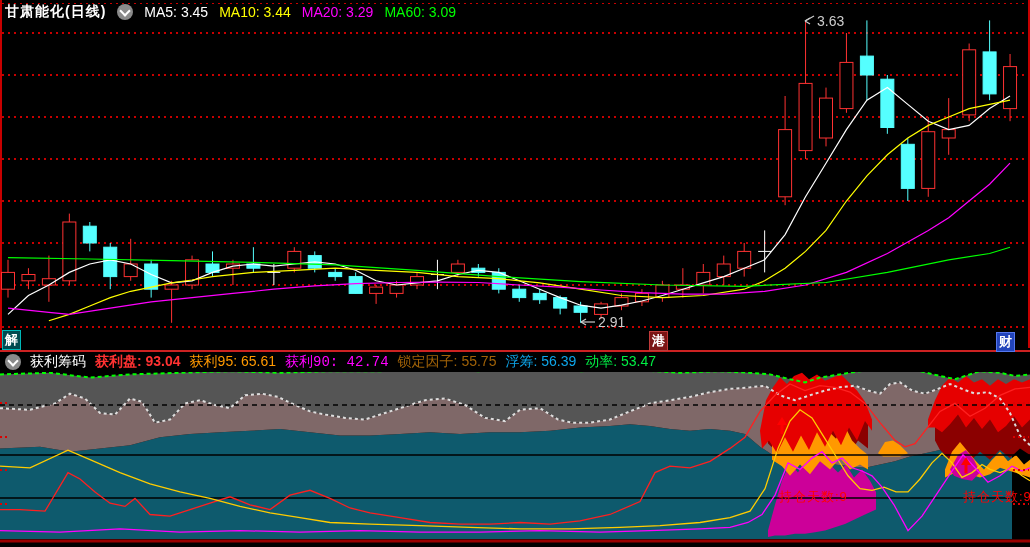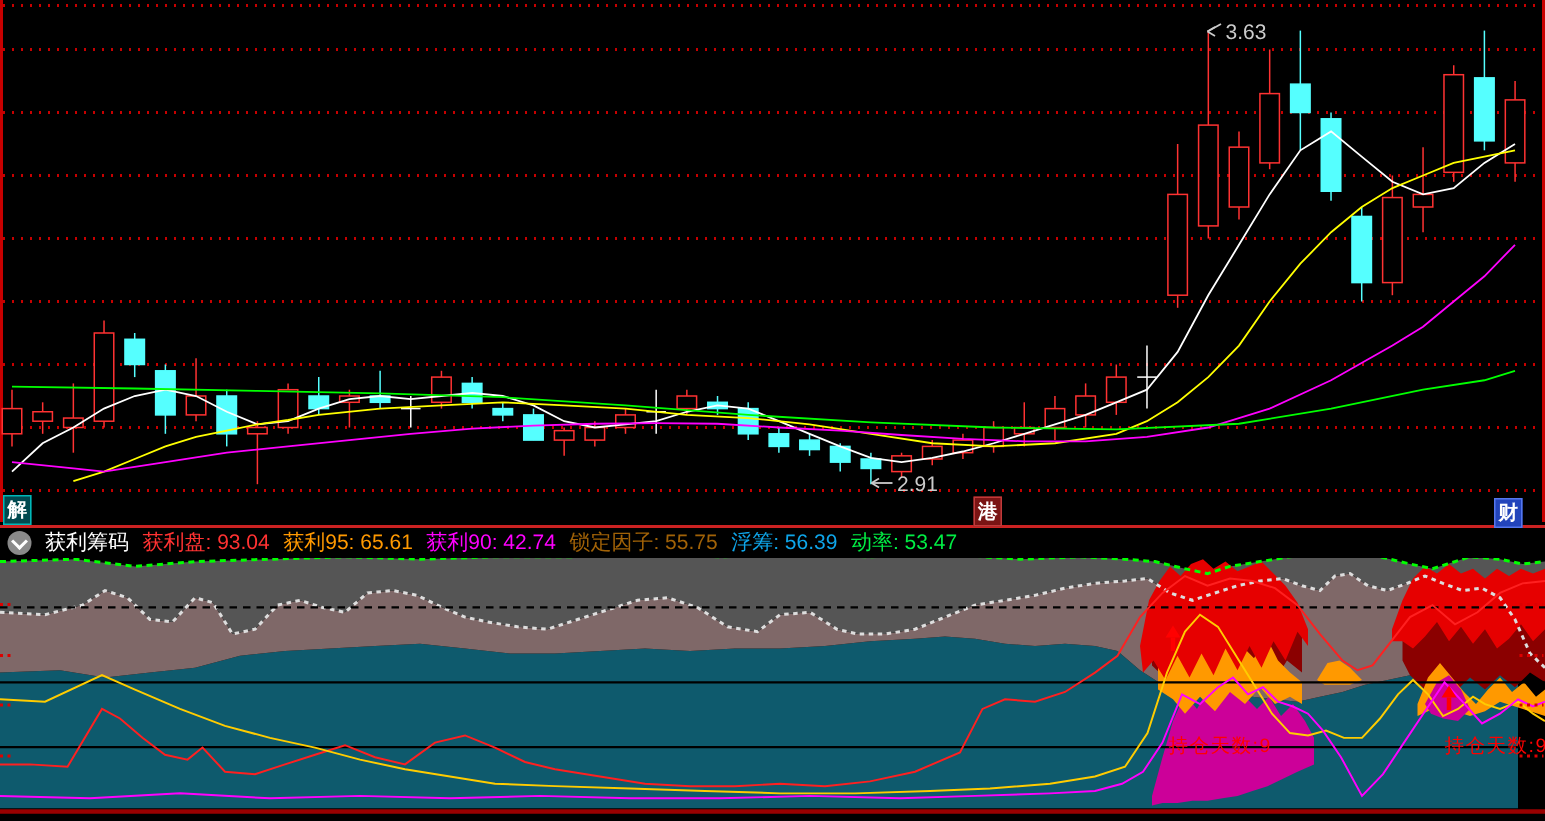--- a/index.html
+++ b/index.html
@@ -148,31 +148,41 @@
         <polyline points="8.0,257.7 89.8,259.0 171.6,260.6 253.4,262.3 335.2,264.8 417.0,270.3 498.8,276.6 580.6,281.6 662.4,285.0 744.2,286.3 826.0,282.5 887.4,272.4 948.7,259.8 989.6,253.5 1010.0,247.2" fill="none" stroke="#00ff00" stroke-width="1.2"></polyline>
         <line x1="805" y1="21" x2="814" y2="16" stroke="#cccccc" stroke-width="1.2"></line>
         <line x1="805" y1="21" x2="810" y2="18" stroke="#cccccc" stroke-width="1.2"></line>
         <line x1="805" y1="21" x2="810" y2="24" stroke="#cccccc" stroke-width="1.2"></line>
         <text x="817" y="26" fill="#cccccc" font-size="14" font-family="Liberation Sans, DejaVu Sans, sans-serif">3.63</text>
         <line x1="581" y1="322" x2="595" y2="322" stroke="#cccccc" stroke-width="1.2"></line>
         <line x1="581" y1="322" x2="586" y2="319" stroke="#cccccc" stroke-width="1.2"></line>
         <line x1="581" y1="322" x2="586" y2="325" stroke="#cccccc" stroke-width="1.2"></line>
         <text x="598" y="327" fill="#cccccc" font-size="14" font-family="Liberation Sans, DejaVu Sans, sans-serif">2.91</text>
       </svg>
+    <div class="main-header">
+      <span class="title">甘肃能化(日线)</span>
+      <span class="chev-circle">
+          <span class="chev"></span>
+        </span>
+      <span class="ma" style="color: rgb(255, 255, 255);">MA5: 3.45</span>
+      <span class="ma" style="color: rgb(255, 255, 0);">MA10: 3.44</span>
+      <span class="ma" style="color: rgb(255, 0, 255);">MA20: 3.29</span>
+      <span class="ma" style="color: rgb(0, 255, 0);">MA60: 3.09</span>
+    </div>
   </div>
 
   <div class="sub-chart">
     <div class="sub-header">
       <span class="chev-circle">
           <span class="chev"></span>
         </span>
       <span class="ind-name">获利筹码</span>
-      <span class="stat" style="color: rgb(255, 50, 50);">获利盘: 93.04</span>
+      <span class="stat" style="color: rgb(255, 50, 50); font-weight: bold;">获利盘: 93.04</span>
       <span class="stat" style="color: rgb(255, 153, 0);">获利95: 65.61</span>
-      <span class="stat" style="color: rgb(255, 0, 255);">获利90: 42.74</span>
+      <span class="stat" style="color: rgb(255, 0, 255); font-family: Liberation Mono, monospace;">获利90: 42.74</span>
       <span class="stat" style="color: #a16207;">锁定因子: 55.75</span>
       <span class="stat" style="color: #0ea5e9;">浮筹: 56.39</span>
       <span class="stat" style="color: rgb(0, 238, 68);">动率: 53.47</span>
     </div>
     <svg id="sub-svg" width="1030" height="175">
         <polygon points="0.0,76.4 40.0,74.8 70.0,79.7 100.0,76.4 130.0,73.2 160.0,65.2 190.0,62.0 220.0,60.3 250.0,58.7 280.0,57.1 310.0,60.3 340.0,63.6 370.0,63.6 400.0,62.0 430.0,60.3 460.0,62.0 490.0,60.3 520.0,60.3 550.0,58.7 580.0,55.5 610.0,53.9 630.0,52.3 650.0,53.9 670.0,57.1 690.0,58.7 710.0,57.1 730.0,58.7 745.0,62.0 760.0,74.8 775.0,84.5 790.0,87.7 805.0,89.3 820.0,90.9 835.0,92.5 850.0,94.2 865.0,95.8 880.0,92.5 895.0,89.3 910.0,84.5 925.0,81.3 940.0,78.1 955.0,74.8 970.0,76.4 985.0,78.1 1000.0,76.4 1012.0,74.8 1012.0,166.9 0.0,166.9" fill="#0e5a6d"></polygon>
         <polygon points="0.0,36.2 30.0,37.8 55.0,31.4 70.0,21.7 85.0,26.5 100.0,41.0 115.0,42.6 130.0,26.5 142.0,29.8 155.0,50.7 170.0,47.5 185.0,31.4 200.0,28.2 215.0,33.0 230.0,36.2 245.0,23.3 262.0,21.7 278.0,24.9 295.0,33.0 310.0,39.4 325.0,42.6 345.0,45.9 365.0,47.5 385.0,41.0 405.0,34.6 425.0,28.2 445.0,26.5 465.0,33.0 485.0,45.9 505.0,49.1 520.0,37.8 540.0,36.2 558.0,47.5 572.0,50.7 590.0,50.7 610.0,47.5 630.0,39.4 650.0,31.4 670.0,28.2 690.0,24.9 710.0,20.1 730.0,16.9 750.0,15.3 765.0,13.7 780.0,23.3 795.0,28.2 810.0,23.3 825.0,18.5 840.0,15.3 855.0,13.7 868.0,18.5 880.0,21.7 890.0,12.0 900.0,10.4 912.0,18.5 925.0,21.7 938.0,16.9 950.0,12.0 962.0,16.9 975.0,21.7 988.0,20.1 1000.0,26.5 1010.0,41.0 1020.0,63.6 1030.0,73.2 1030.0,74.8 1012.0,74.8 1000.0,76.4 985.0,78.1 970.0,76.4 955.0,74.8 940.0,78.1 925.0,81.3 910.0,84.5 895.0,89.3 880.0,92.5 865.0,95.8 850.0,94.2 835.0,92.5 820.0,90.9 805.0,89.3 790.0,87.7 775.0,84.5 760.0,74.8 745.0,62.0 730.0,58.7 710.0,57.1 690.0,58.7 670.0,57.1 650.0,53.9 630.0,52.3 610.0,53.9 580.0,55.5 550.0,58.7 520.0,60.3 490.0,60.3 460.0,62.0 430.0,60.3 400.0,62.0 370.0,63.6 340.0,63.6 310.0,60.3 280.0,57.1 250.0,58.7 220.0,60.3 190.0,62.0 160.0,65.2 130.0,73.2 100.0,76.4 70.0,79.7 40.0,74.8 0.0,76.4" fill="#7f6868"></polygon>
         <polygon points="0.0,2.4 50.0,0.8 90.0,5.6 130.0,2.4 180.0,0.8 230.0,-0.8 280.0,0.8 330.0,-0.8 380.0,-0.8 430.0,-2.4 480.0,-0.8 530.0,-2.4 580.0,-0.8 630.0,-2.4 680.0,0.8 720.0,-0.8 750.0,0.8 770.0,2.4 790.0,7.2 805.0,10.4 820.0,5.6 840.0,2.4 860.0,-0.8 880.0,-2.4 900.0,-2.4 920.0,-0.8 940.0,4.0 955.0,7.2 965.0,4.0 980.0,-0.8 1000.0,0.8 1015.0,4.0 1030.0,2.4 1030.0,73.2 1020.0,63.6 1010.0,41.0 1000.0,26.5 988.0,20.1 975.0,21.7 962.0,16.9 950.0,12.0 938.0,16.9 925.0,21.7 912.0,18.5 900.0,10.4 890.0,12.0 880.0,21.7 868.0,18.5 855.0,13.7 840.0,15.3 825.0,18.5 810.0,23.3 795.0,28.2 780.0,23.3 765.0,13.7 750.0,15.3 730.0,16.9 710.0,20.1 690.0,24.9 670.0,28.2 650.0,31.4 630.0,39.4 610.0,47.5 590.0,50.7 572.0,50.7 558.0,47.5 540.0,36.2 520.0,37.8 505.0,49.1 485.0,45.9 465.0,33.0 445.0,26.5 425.0,28.2 405.0,34.6 385.0,41.0 365.0,47.5 345.0,45.9 325.0,42.6 310.0,39.4 295.0,33.0 278.0,24.9 262.0,21.7 245.0,23.3 230.0,36.2 215.0,33.0 200.0,28.2 185.0,31.4 170.0,47.5 155.0,50.7 142.0,29.8 130.0,26.5 115.0,42.6 100.0,41.0 85.0,26.5 70.0,21.7 55.0,31.4 30.0,37.8 0.0,36.2" fill="#555555"></polygon>
         <polygon points="768.0,158.6 775.0,132.8 782.0,108.7 790.0,90.9 798.0,100.6 806.0,86.1 814.0,95.8 822.0,82.9 830.0,92.5 838.0,100.6 846.0,92.5 854.0,105.4 862.0,97.4 870.0,108.7 876.0,119.9 876.0,137.6 865.0,142.5 855.0,147.3 845.0,152.1 835.0,155.3 825.0,158.6 815.0,160.2 805.0,161.8 795.0,161.8 785.0,163.4 775.0,163.4 768.0,165.0" fill="#cc0099"></polygon>
         <polygon points="768.0,29.8 778.0,24.9 788.0,36.2 798.0,28.2 808.0,39.4 818.0,29.8 828.0,42.6 838.0,33.0 848.0,44.2 858.0,37.8 868.0,49.1 868.0,76.4 858.0,68.4 848.0,84.5 838.0,73.2 828.0,87.7 818.0,76.4 808.0,90.9 798.0,79.7 788.0,92.5 778.0,81.3 768.0,71.6" fill="#8b0000"></polygon>

